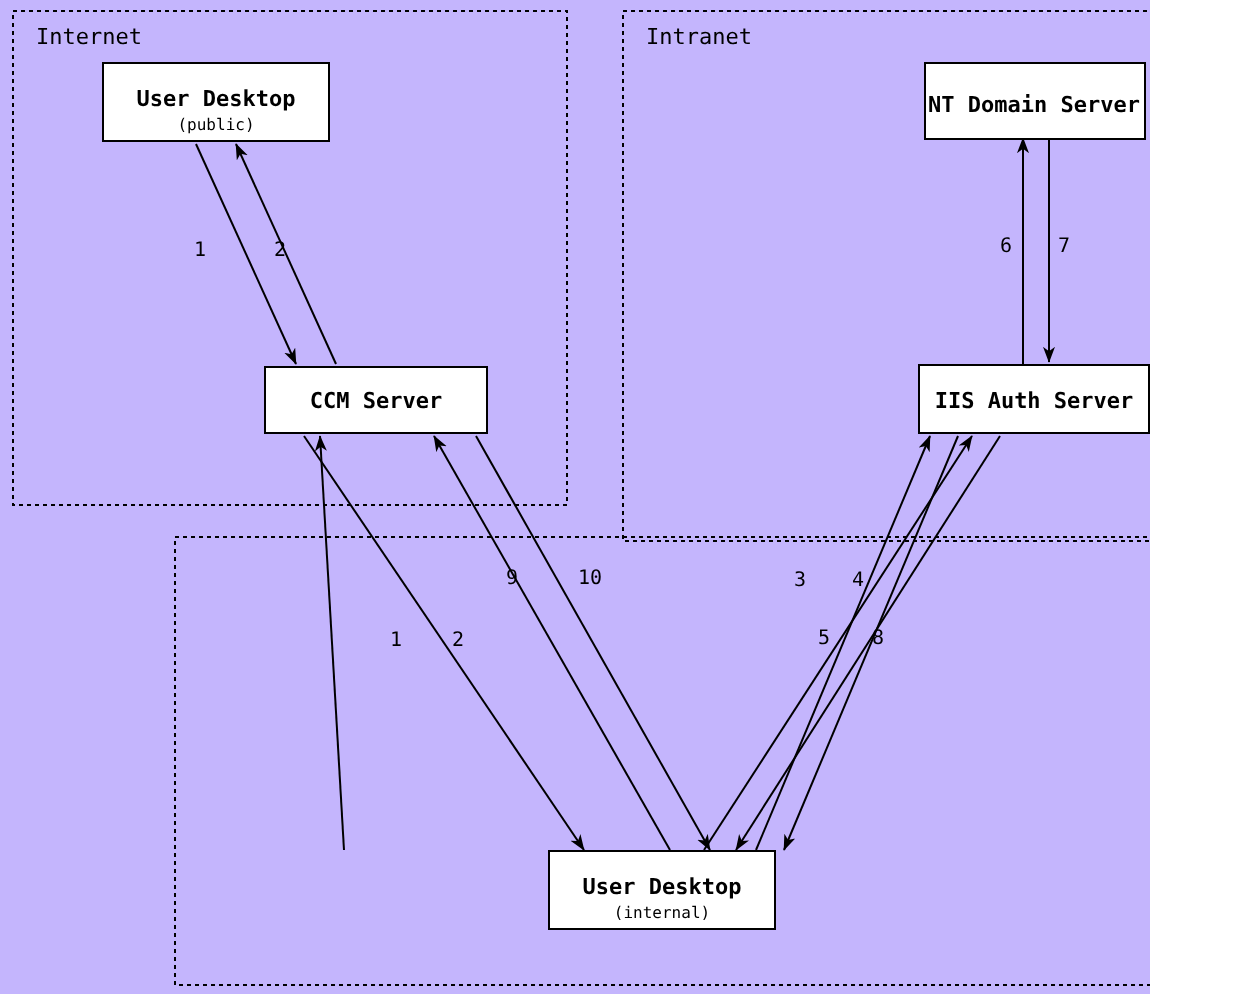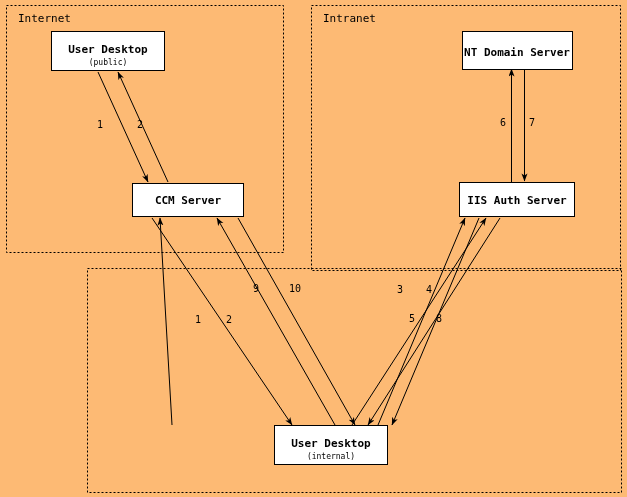--- a/index.html
+++ b/index.html
@@ -2,23 +2,23 @@
 <html><head>
 <meta charset="utf-8">
 <style>
   html, body {
     margin: 0;
     padding: 0;
     background: #ffffff;
   }
   #diagram-root {
     position: relative;
-    width: 627px;
+    width: 575px;
     height: 497px;
-    background: #fdba74;
+    background: #c4b5fd;
     font-family: "DejaVu Sans Mono", "Liberation Mono", monospace;
     overflow: hidden;
   }
   #diagram-svg {
     position: absolute;
     left: 0;
     top: 0;
     width: 627px;
     height: 497px;
   }

